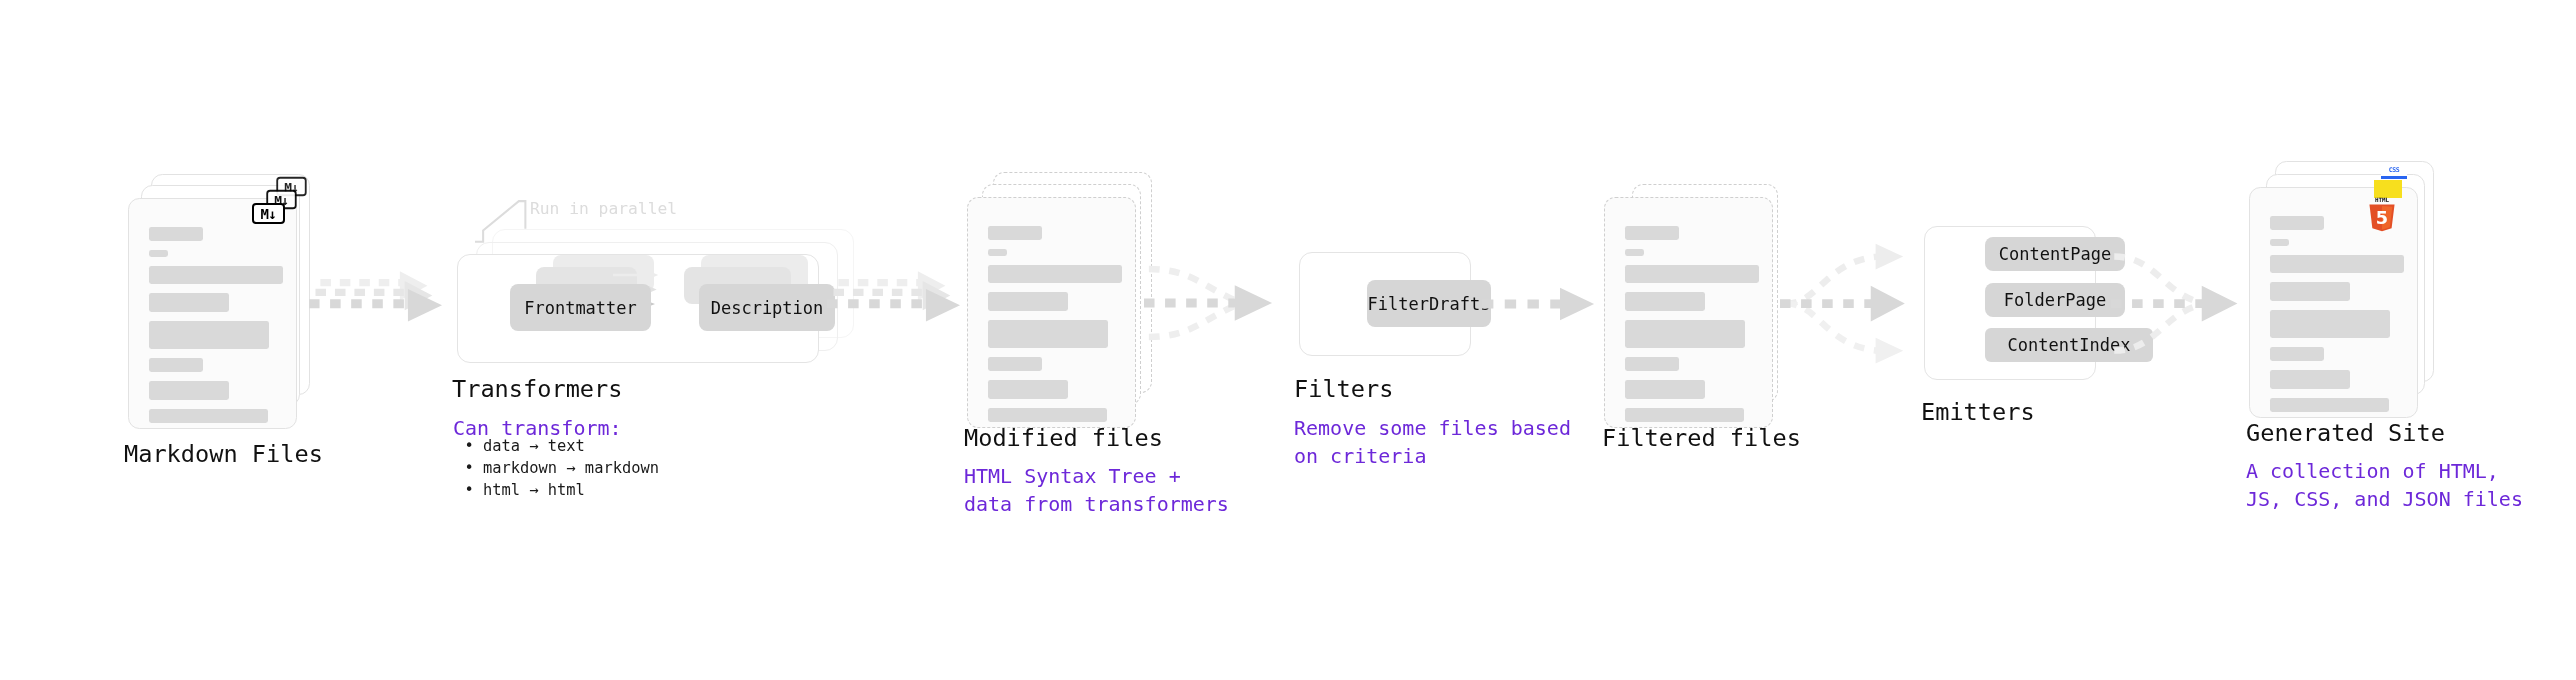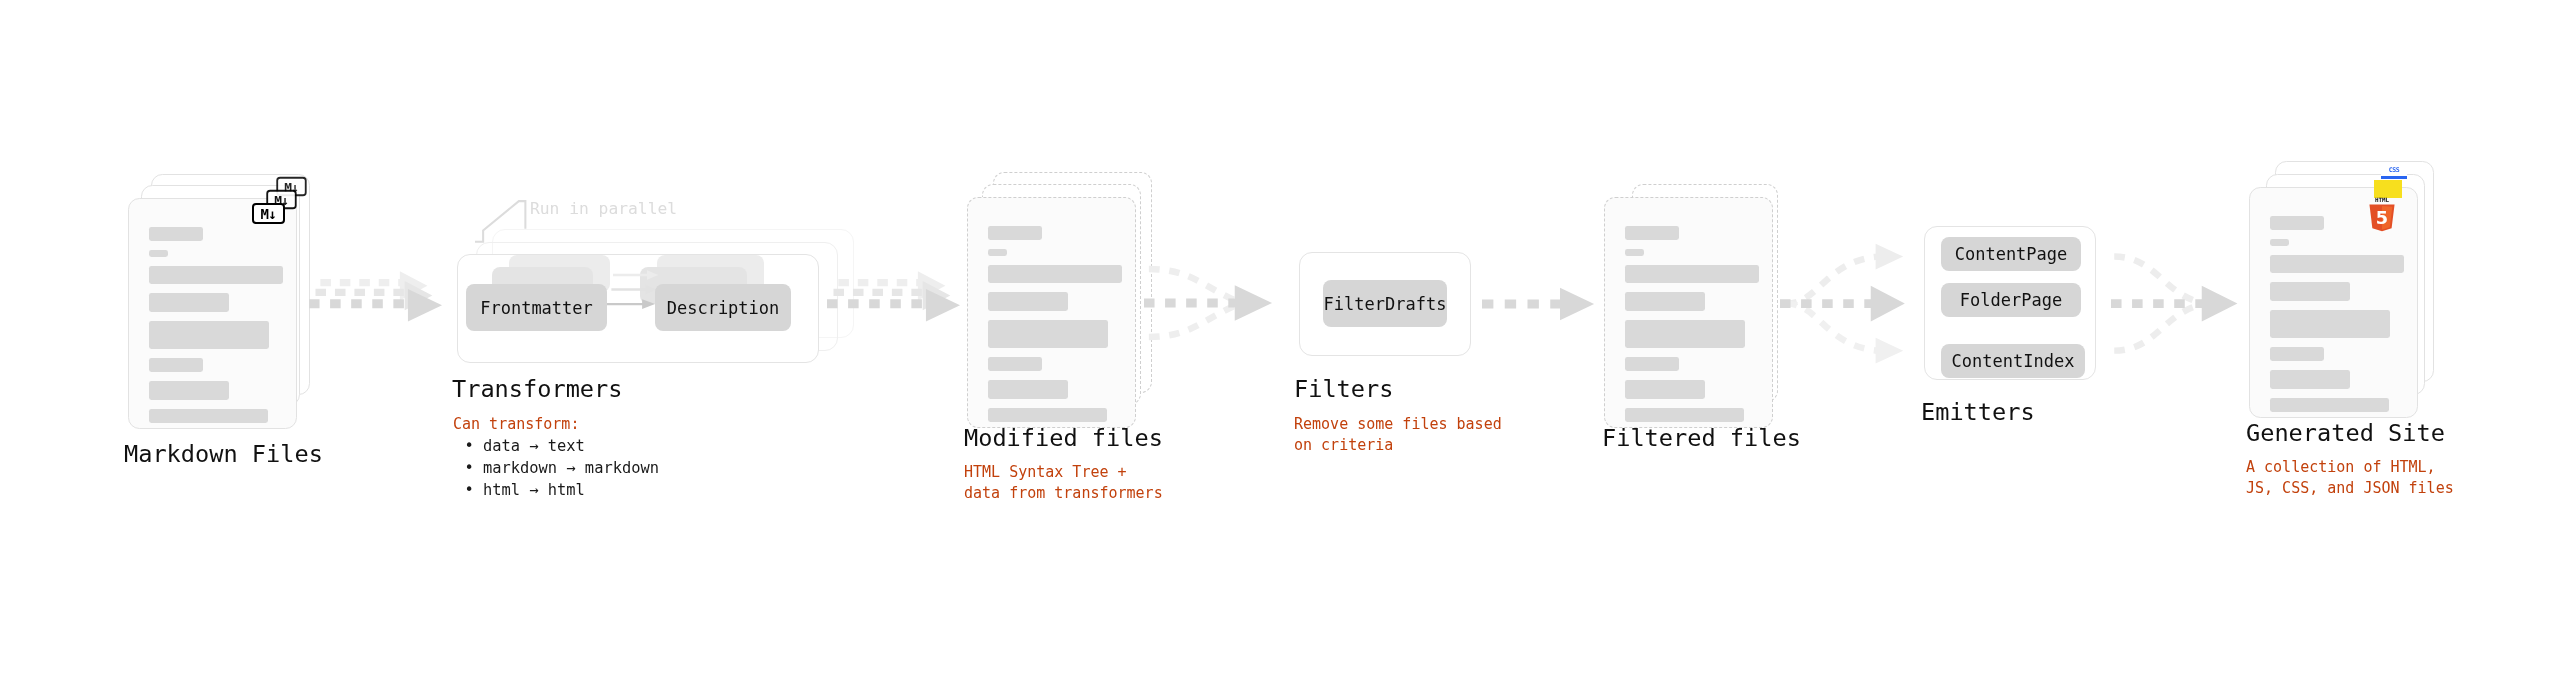--- a/index.html
+++ b/index.html
@@ -92,37 +92,38 @@
 
   .chip {
     position: absolute;
     background: #d6d6d6;
     border-radius: 8.1px;
     display: flex; align-items: center; justify-content: center;
     font-size: 17px;
     color: #111;
     box-sizing: border-box;
     white-space: nowrap;
+    margin-left: 44px;
   }
   .chip.ghost  { background: #e4e4e4; }
   .chip.ghost2 { background: #ececec; }
 
   
   .cap-title {
     position: absolute;
     font-size: 23.6px;
     color: #111;
     white-space: nowrap;
     letter-spacing: 0px;
   }
   .cap-body {
     position: absolute;
-    font-size: 15px;
+    font-size: 20px;
     line-height: 1.42;
-    color: #c2410c;
+    color: #6d28d9;
     white-space: pre-line;
   }
   .cap-list {
     position: absolute;
     font-size: 15.4px;
     line-height: 1.42;
     color: #1a1a1a;
   }
   .cap-list .li { padding-left: 11.4px; }
 
@@ -326,21 +327,21 @@
     <polygon points="112,70 154,92 112,114" fill="#d8d8d8"></polygon>
   </svg>
 
   <div class="panel" style="left:1924px; top:226px; width:172px; height:154px;"></div>
   <div class="chip" style="left:1941px; top:237px; width:140px; height:34px;">
     <span>ContentPage</span>
   </div>
   <div class="chip" style="left:1941px; top:283px; width:140px; height:34px;">
     <span>FolderPage</span>
   </div>
-  <div class="chip" style="left:1941px; top:344px; width:144px; height:34px;">
+  <div class="chip" style="left:1941px; top:328px; width:168px; height:34px;border-radius:6px;">
     <span>ContentIndex</span>
   </div>
   <div class="cap-title" style="left:1921px; top:398px;">Emitters</div>
 
   <svg style="left:2111px; top:229px;" width="154" height="146" viewBox="0 0 190 180">
     <g fill="none" stroke="#ededed" stroke-width="8" stroke-dasharray="13 12">
       <path d="M 4 34 C 58 34, 66 86, 120 92"></path>
       <path d="M 4 150 C 58 150, 66 98, 120 92"></path>
     </g>
     <g stroke="#d8d8d8" stroke-width="11" stroke-dasharray="13 13" fill="none">

